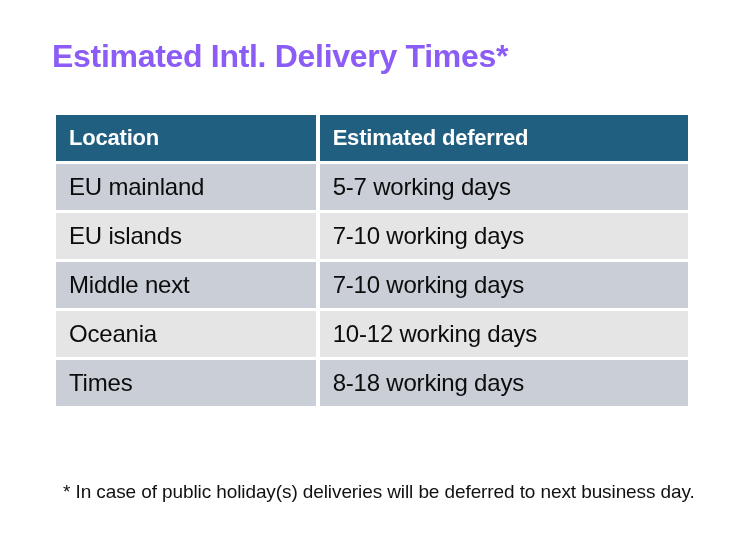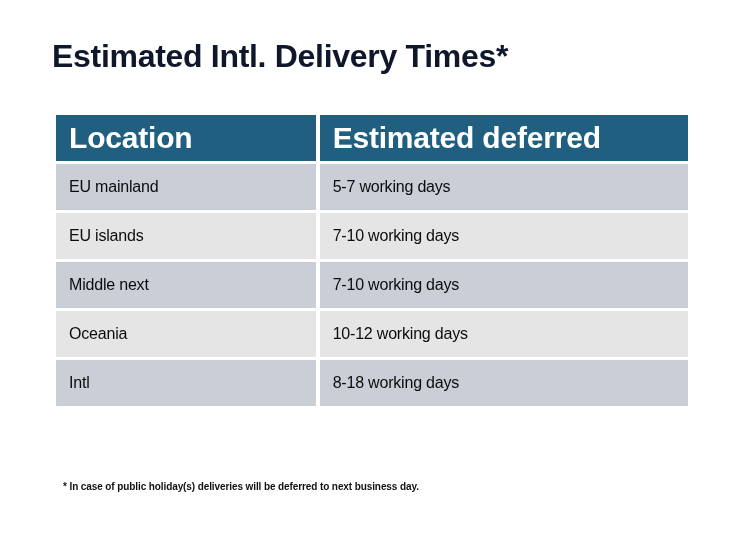--- a/index.html
+++ b/index.html
@@ -23,21 +23,21 @@
     height: 536px;
     background: #ffffff;
   }
 
   .page-title {
     position: absolute;
     left: 52px;
     top: 38px;
     font-size: 32px;
     font-weight: bold;
-    color: #0f172a;
+    color: #8b5cf6;
     letter-spacing: -0.3px;
     white-space: nowrap;
   }
 
   .delivery-table {
     position: absolute;
     left: 52px;
     top: 112px;
     width: 640px;
     border-collapse: separate;
@@ -52,48 +52,48 @@
     vertical-align: middle;
     text-align: left;
   }
 
   .col-location { width: 258px; }
   .col-estimate { width: 366px; }
 
   .delivery-table thead th {
     background: #215f81;
     color: #ffffff;
-    font-size: 30px;
+    font-size: 22px;
     font-weight: bold;
     letter-spacing: -0.2px;
     white-space: nowrap;
   }
 
   .delivery-table tbody td {
-    font-size: 16px;
+    font-size: 24px;
     font-weight: normal;
     color: #0c0c0c;
     letter-spacing: -0.2px;
     white-space: nowrap;
   }
 
   .delivery-table tbody tr.row-odd td {
     background: #c9ced7;
   }
 
   .delivery-table tbody tr.row-even td {
     background: #e5e5e5;
   }
 
   .footnote {
     position: absolute;
     left: 63px;
     top: 481px;
-    font-size: 10px;
-    font-weight: bold;
+    font-size: 19px;
+    font-weight: normal;
     color: #111111;
     letter-spacing: -0.1px;
     white-space: nowrap;
   }
 </style>
 </head>
 <body>
 
 <div class="page">
 
@@ -121,21 +121,21 @@
       </tr>
       <tr class="row-odd">
         <td>Middle next</td>
         <td>7-10 working days</td>
       </tr>
       <tr class="row-even">
         <td>Oceania</td>
         <td>10-12 working days</td>
       </tr>
       <tr class="row-odd">
-        <td>Intl</td>
+        <td>Times</td>
         <td>8-18 working days</td>
       </tr>
     </tbody>
   </table>
 
   <div class="footnote">* In case of public holiday(s) deliveries will be deferred to next business day.</div>
 
 </div>
 
 </body></html>

